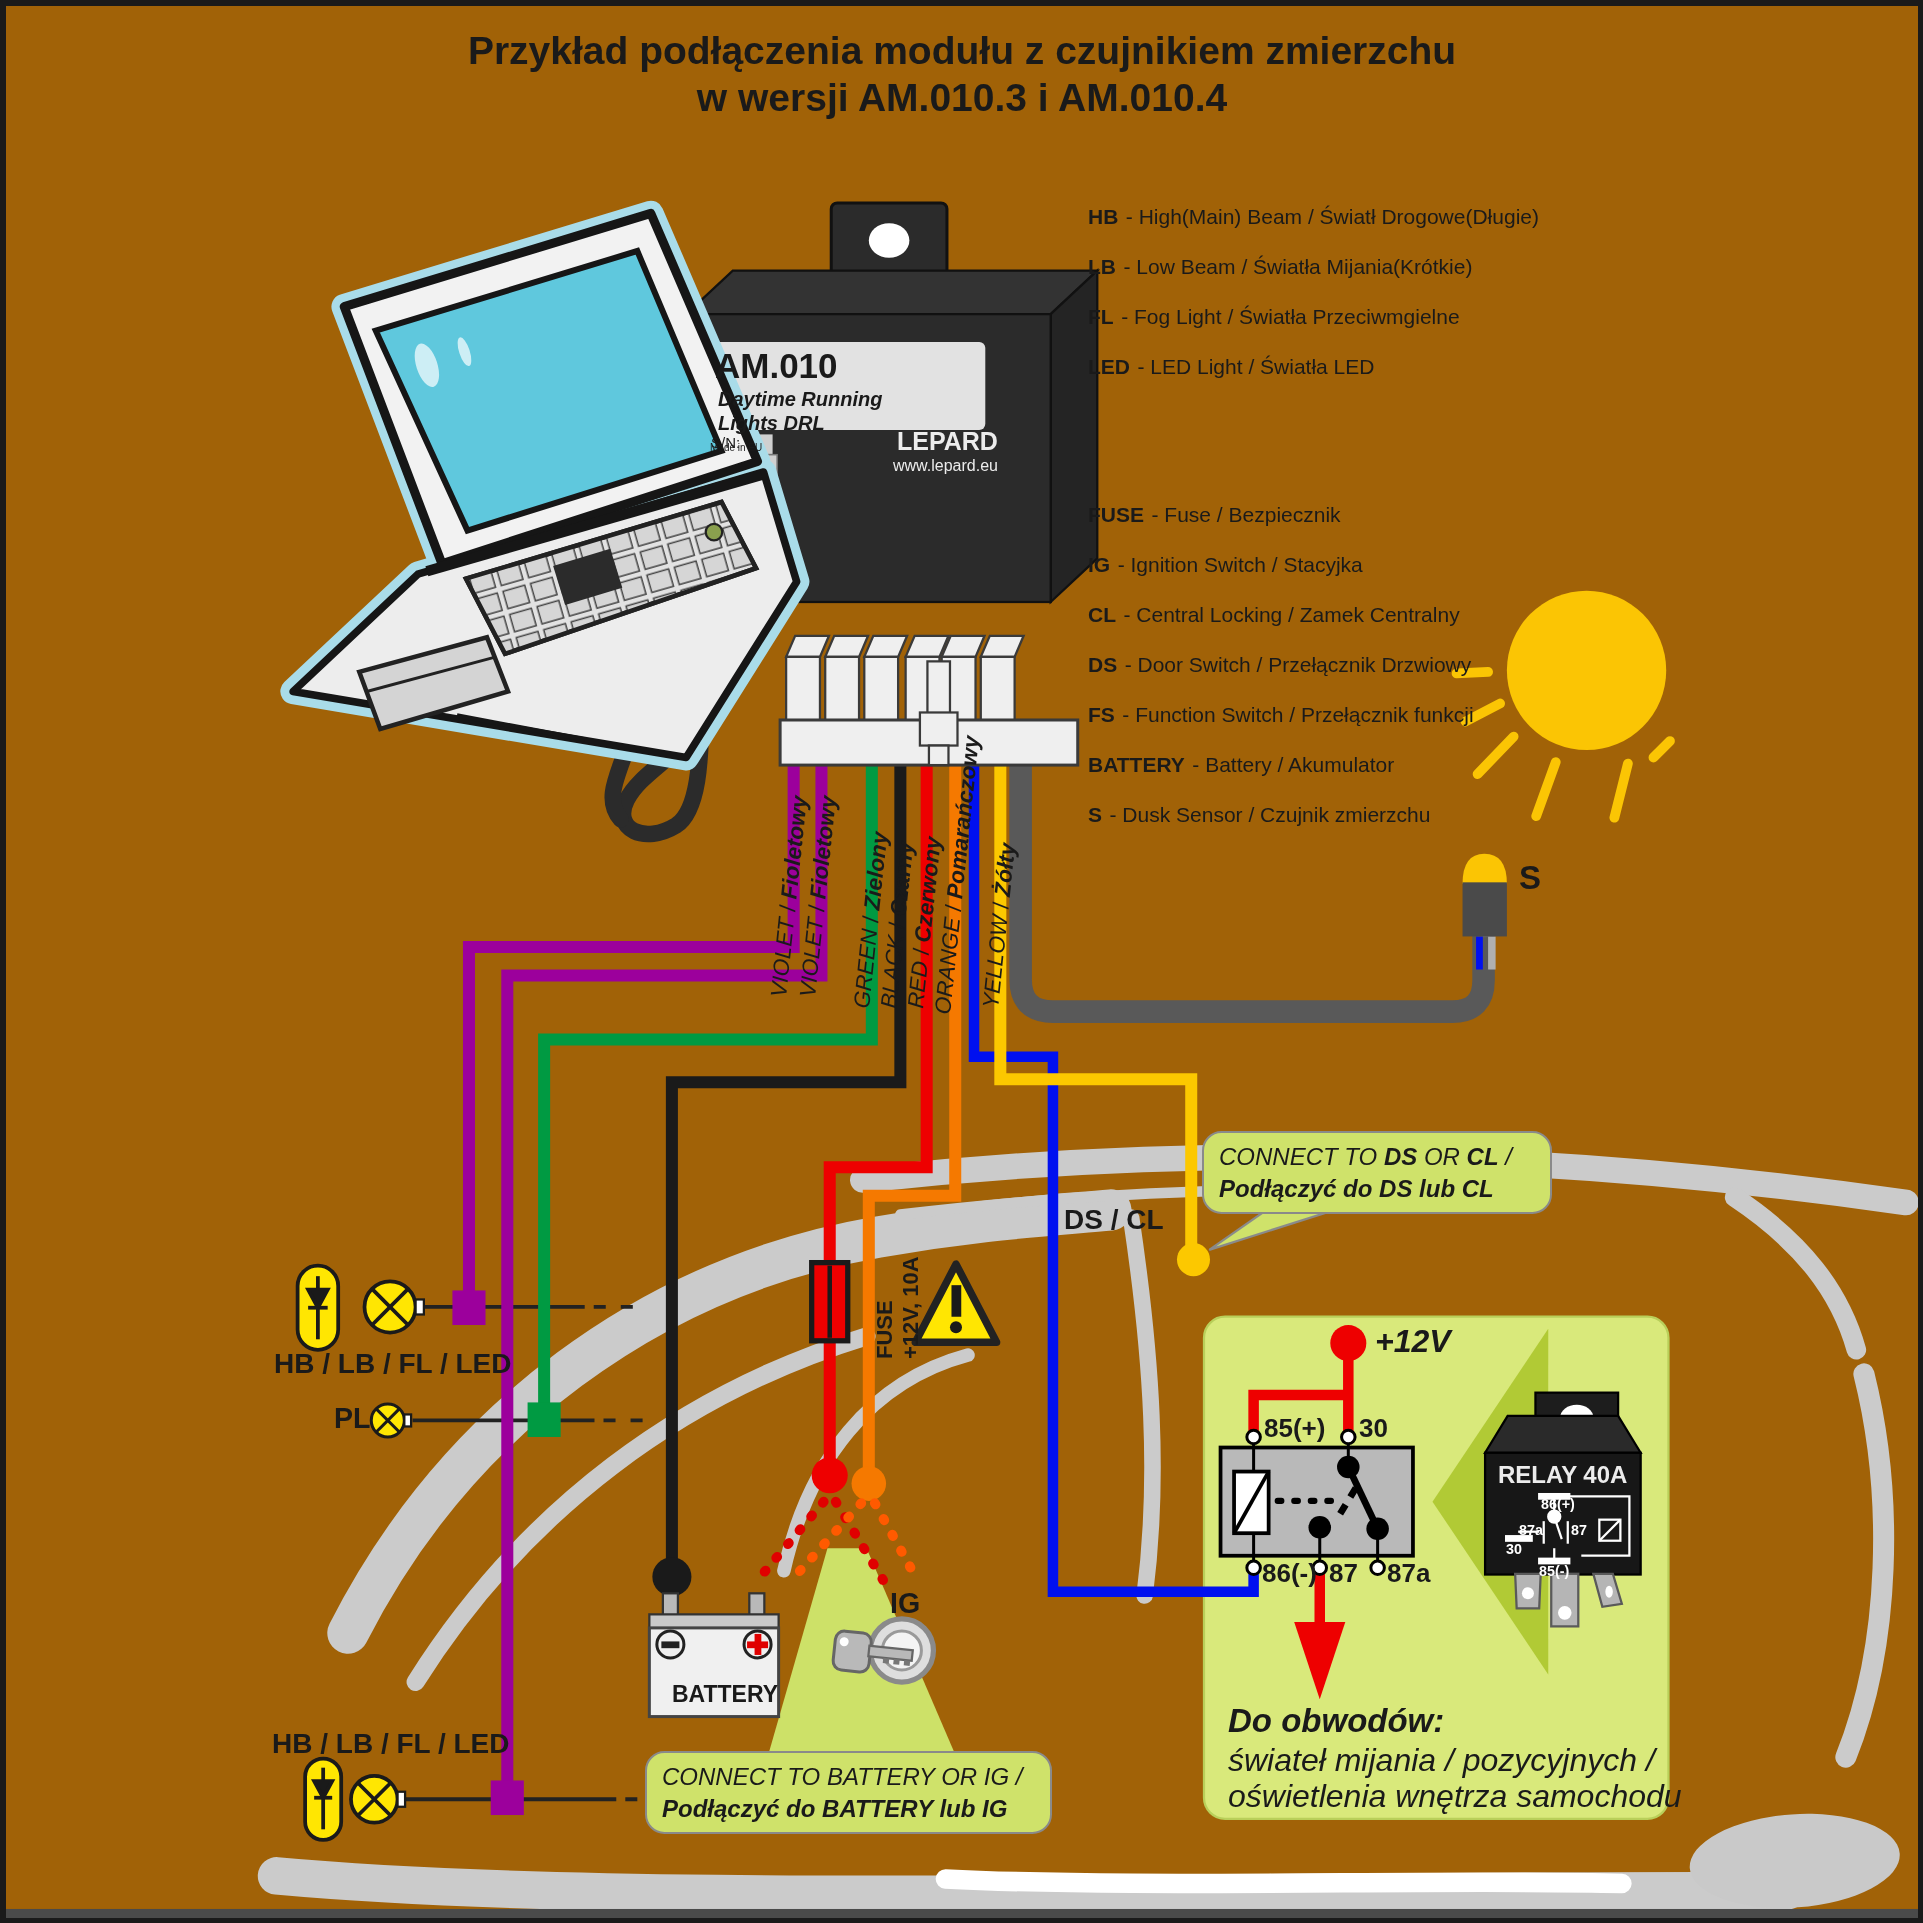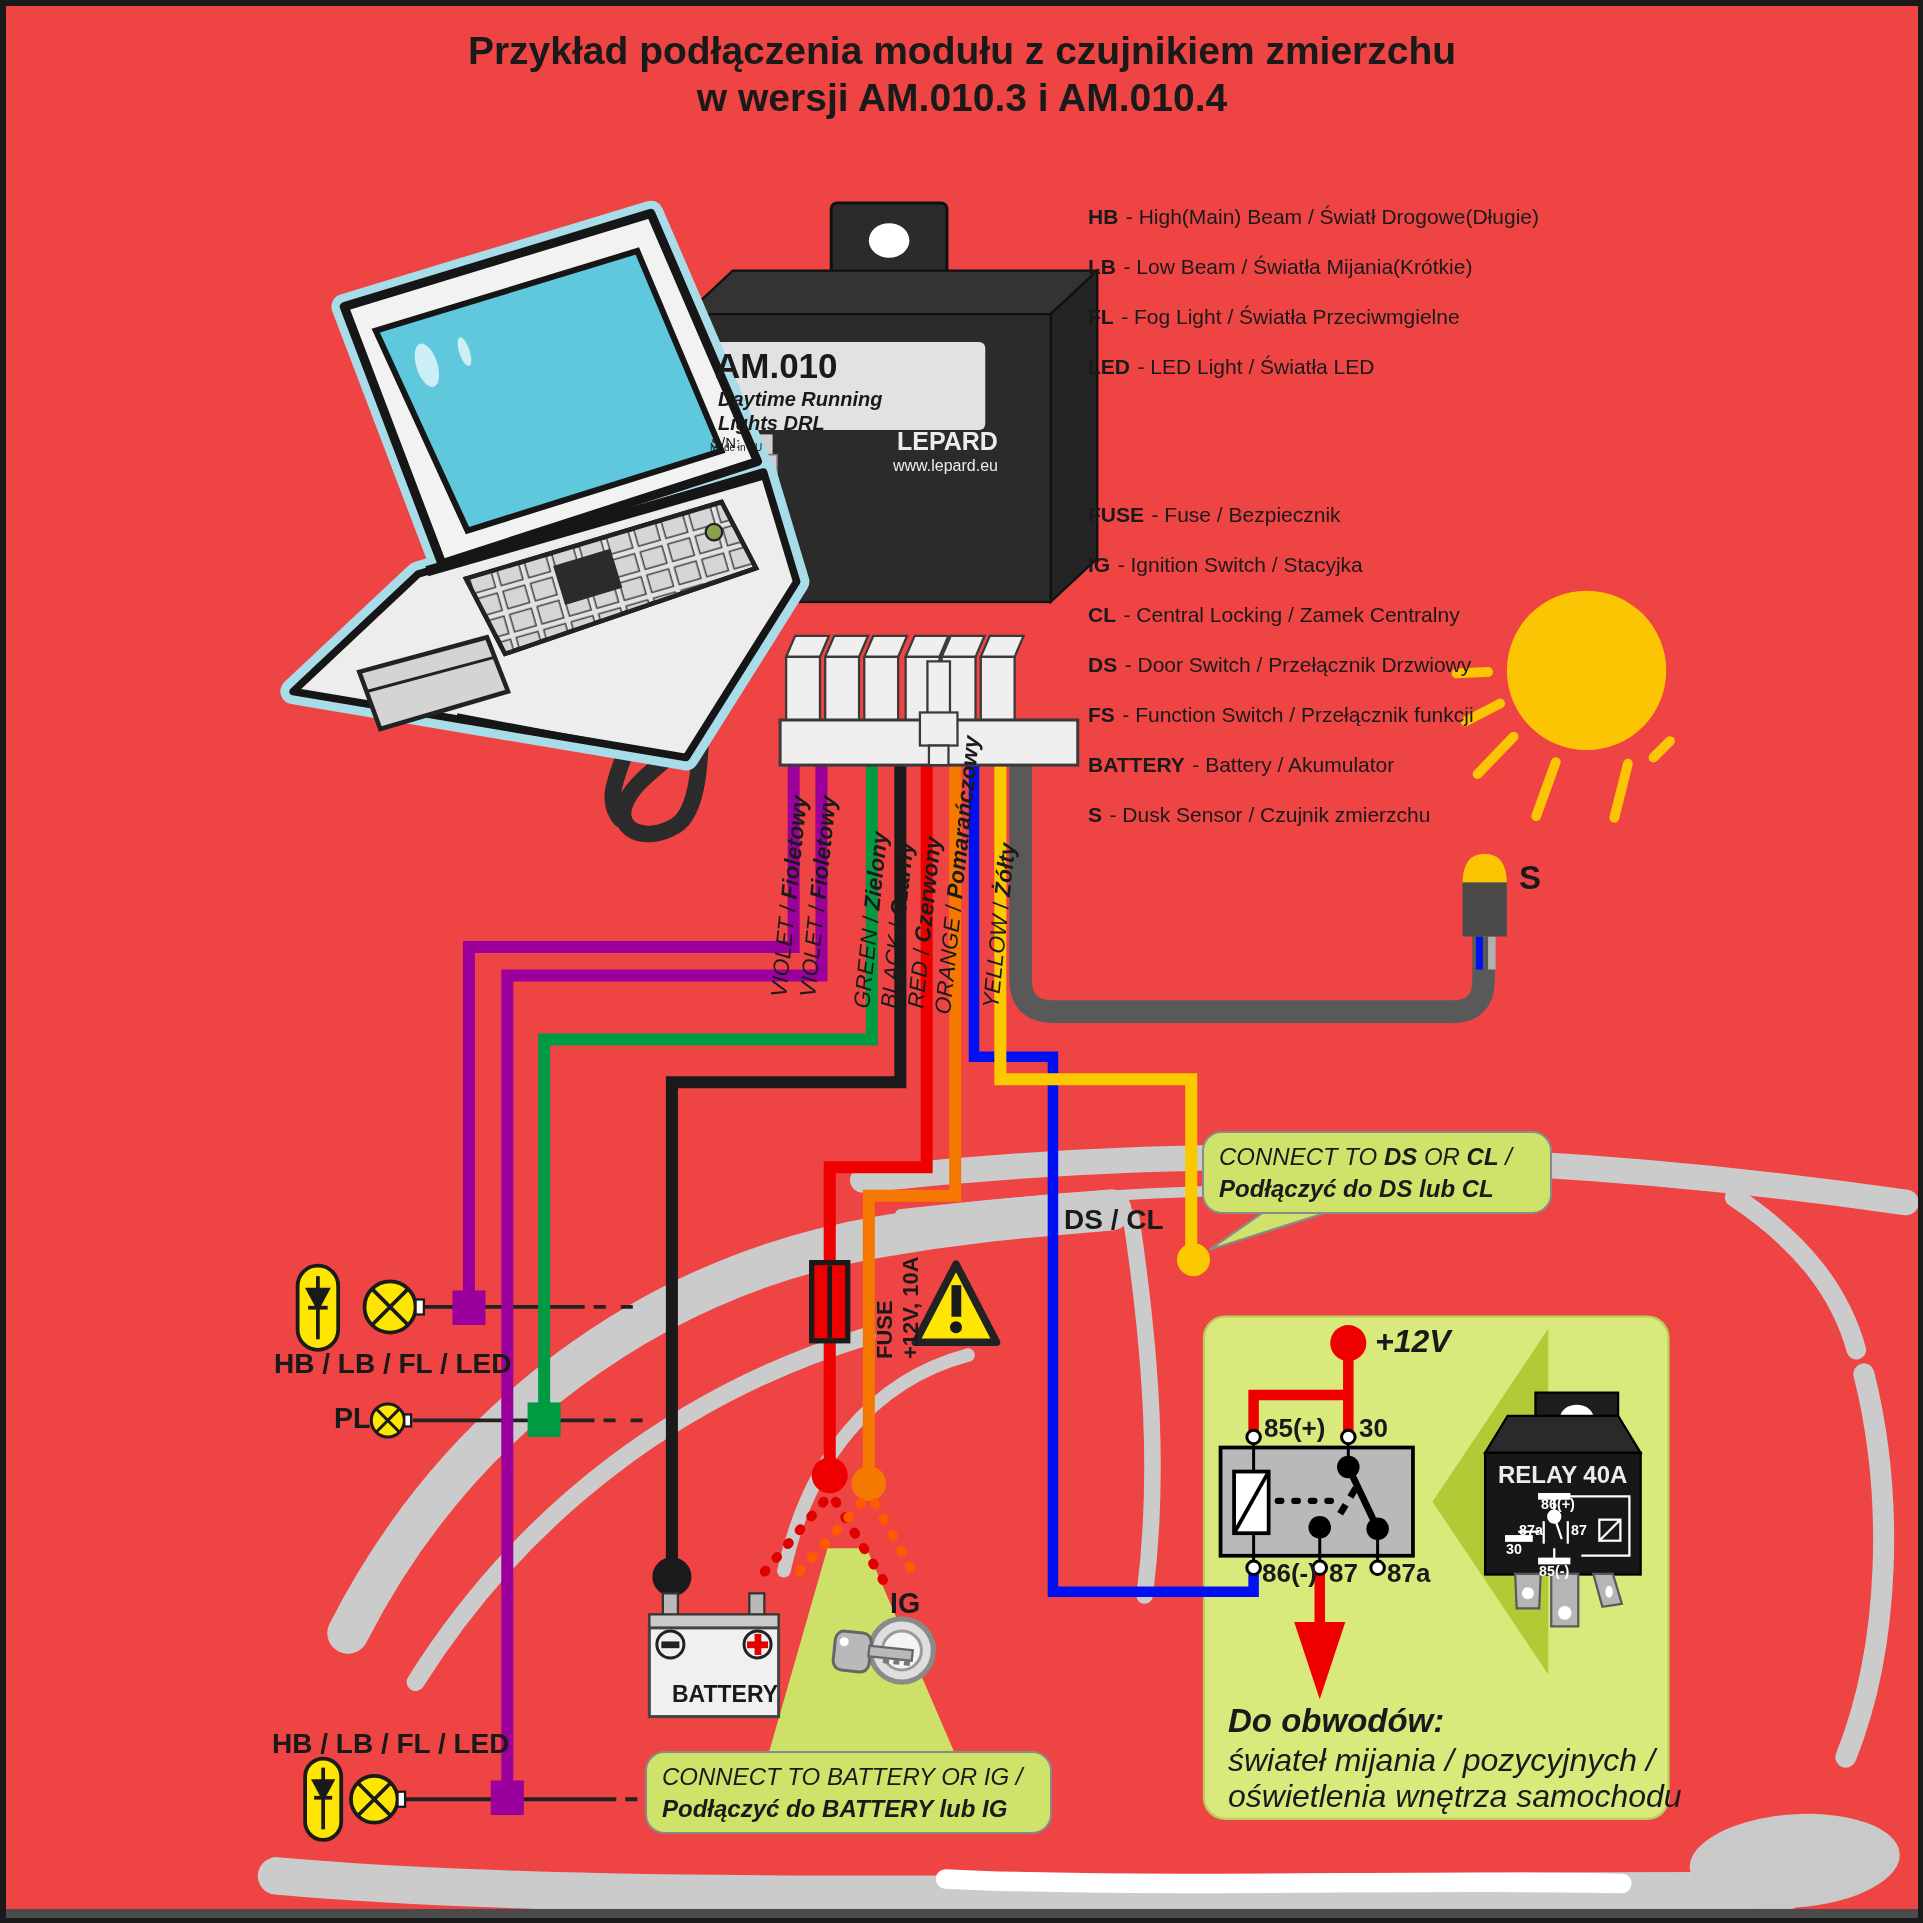--- a/index.html
+++ b/index.html
@@ -1,16 +1,16 @@
 <!DOCTYPE html>
 <html style="font-size:12px"><head>
 <meta charset="utf-8">
 <style>
   html,body{margin:0;padding:0;background:#ffffff;}
-  #stage{position:relative;width:1924px;height:1924px;background:#ef4444;
+  #stage{position:relative;width:1924px;height:1924px;background:#a16207;
          border:6px solid #1a1a1a;box-sizing:border-box;overflow:hidden;
          font-family:"Liberation Sans", sans-serif;color:#1a1a1a;}
   #gfx{position:absolute;left:0;top:0;width:1912px;height:1912px;}
   .t{position:absolute;white-space:nowrap;line-height:1.12;}
   .b{font-weight:bold}.i{font-style:italic}
   .title{width:1912px;text-align:center;font-weight:bold;font-size:39px;line-height:47px;}
   .lgrow{font-size:21px;line-height:50px;}
   .lgrow .abbr{font-weight:bold;margin-right:7.5px;}
   .wlab{font-size:22.5px;transform:rotate(-84deg);transform-origin:0 0;}
   .wlab .en{font-style:italic;}

